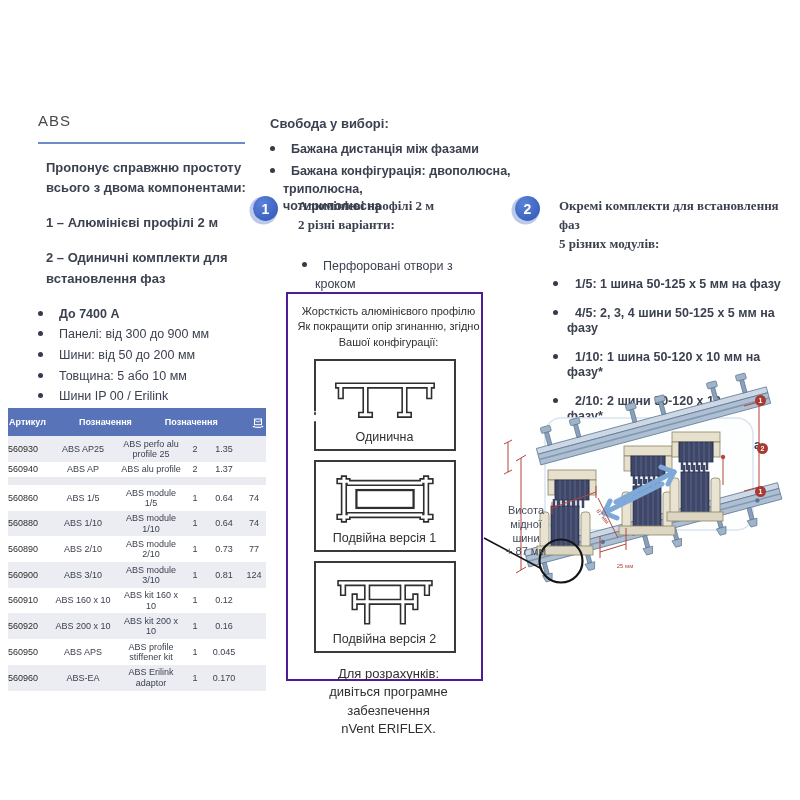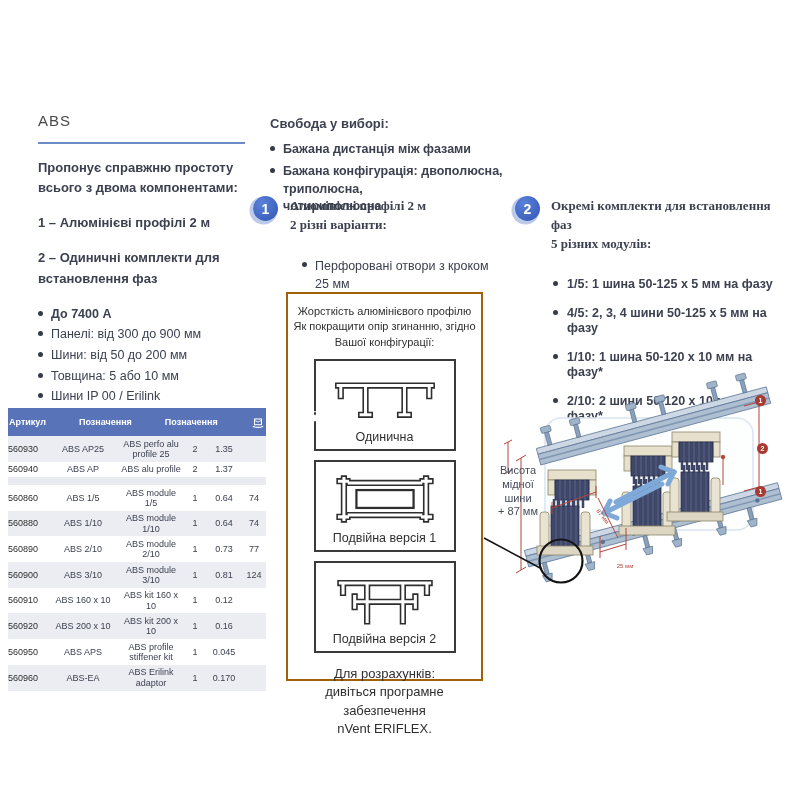--- a/index.html
+++ b/index.html
@@ -1,19 +1,19 @@
 <!DOCTYPE html>
 <html><head>
 <meta charset="utf-8">
 <style>
   * { margin:0; padding:0; box-sizing:border-box; }
   html,body { background:#fff; }
   body { font-family:"Liberation Sans", sans-serif; color:#3c4150; }
   #page { position:relative; width:800px; height:800px; background:#fff; overflow:hidden; }
-  .pre { white-space:pre-line; }
+  .pre { white-space:pre-line;margin-left:8px; }
   .bold { font-weight:bold; }
 
   
   #left-col { position:absolute; left:38px; top:112px; width:222px; }
   .abs-title { font-size:15px; font-weight:normal; letter-spacing:1px; color:#4a4a4a; }
   .title-rule { width:207px; height:2px; background:#6c8cc7; margin-top:13px; }
   .intro { margin-top:14px; font-size:13px; font-weight:bold; line-height:1.55; }
   .comp { margin-top:15px; font-size:13px; font-weight:bold; line-height:1.55; }
   ul.blist { list-style:none; margin-top:18px; }
   ul.blist li { position:relative; padding-left:13px; font-size:12.5px; line-height:1.25; margin-bottom:5px; }
@@ -42,21 +42,21 @@
   #section-1 li { position:relative; padding-left:13px; font-size:12.5px; font-weight:normal; line-height:1.45; margin-bottom:4px; }
   #section-1 li::before { content:""; position:absolute; left:0; top:5px; width:5px; height:5px; border-radius:50%; background:#363b4a; }
 
   
   #section-2 { position:absolute; left:551px; top:197px; width:240px; }
   #section-2 ul { list-style:none; margin-top:23px; margin-left:2px; }
   #section-2 li { position:relative; padding-left:14px; font-size:12.5px; font-weight:bold; line-height:1.2; margin-bottom:14px; }
   #section-2 li::before { content:""; position:absolute; left:0; top:4px; width:5px; height:5px; border-radius:50%; background:#363b4a; }
 
   
-  #stiff-box { position:absolute; left:286px; top:292px; width:197px; height:389px; border:2px solid #a16207; background:#fff; }
+  #stiff-box { position:absolute; left:286px; top:292px; width:197px; height:389px; border:2px solid #4c1d95; background:#fff; }
   .stiff-intro { margin-top:10px; font-size:11px; line-height:1.4; text-align:center; color:#2f2f2f; }
   .variant { width:142px; height:92px; border:2px solid #3a3a3a; margin:9px auto 0; display:flex; flex-direction:column; align-items:center; padding:4px 0 5px; }
   .variant:nth-of-type(1) { margin-top:13px; }
   .variant .prof { flex:1; display:flex; align-items:center; justify-content:center; width:100%; }
   .variant .vlabel { font-size:12.5px; color:#2f2f2f; }
   .stiff-footer { margin-top:12px; font-size:13px; line-height:1.4; text-align:center; color:#2f2f2f; }
 
   
   #parts-table { position:absolute; left:8px; top:408px; width:258px; font-size:9px; }
   .thead { display:flex; background:#5873b8; color:#fff; align-items:stretch;gap:31px; }
@@ -66,21 +66,21 @@
   .trow .tc.c0 { justify-content:flex-start; padding-left:0; font-weight:normal; color:#2c2c2c; }
   .c0 { width:40px; } .c1 { width:70px; } .c2 { width:66px; } .c3 { width:22px; } .c4 { width:36px; } .c5 { width:24px; }
   .grp-a > div.trow:nth-of-type(odd)  { background:#ebedf2; }
   .grp-b > div.trow:nth-of-type(even) { background:#ebedf2; }
   .spacer-row { height:8px; background:#e9ebf0; }
   .kg-lbl { font-size:8px; margin-top:1px; font-weight:bold;margin-left:32px; }
 
   
   #illus { position:absolute; left:478px; top:380px; width:322px; height:250px; }
   #illus svg { position:absolute; left:0; top:0; overflow:visible; }
-  .caption { position:absolute; left:487px; top:464px; width:62px; text-align:center; font-size:11px; line-height:1.25; color:#474c5b; }
+  .caption { position:absolute; left:487px; top:504px; width:62px; text-align:center; font-size:11px; line-height:1.25; color:#474c5b; }
   .mini-marker { position:absolute; width:11px; height:11px; border-radius:50%; background:#a93a32; color:#fff; font-size:7px; font-weight:bold; display:flex; align-items:center; justify-content:center; }
   #marker-top { left:755px; top:395px; }
   #marker-mid { left:757px; top:443px; }
   #marker-bot { left:755px; top:486px; }
   .dim-lbl { position:absolute; color:#b5443b; font-size:6px; line-height:1; }
   #dim-87 { left:600px; top:508px; transform:rotate(52deg); transform-origin:left top; }
   #dim-25 { left:604px; top:563px; width:42px; text-align:center; }
 
   
   .tube-d { stroke:#2e2e2e; stroke-width:7; fill:none; stroke-linecap:square; }

